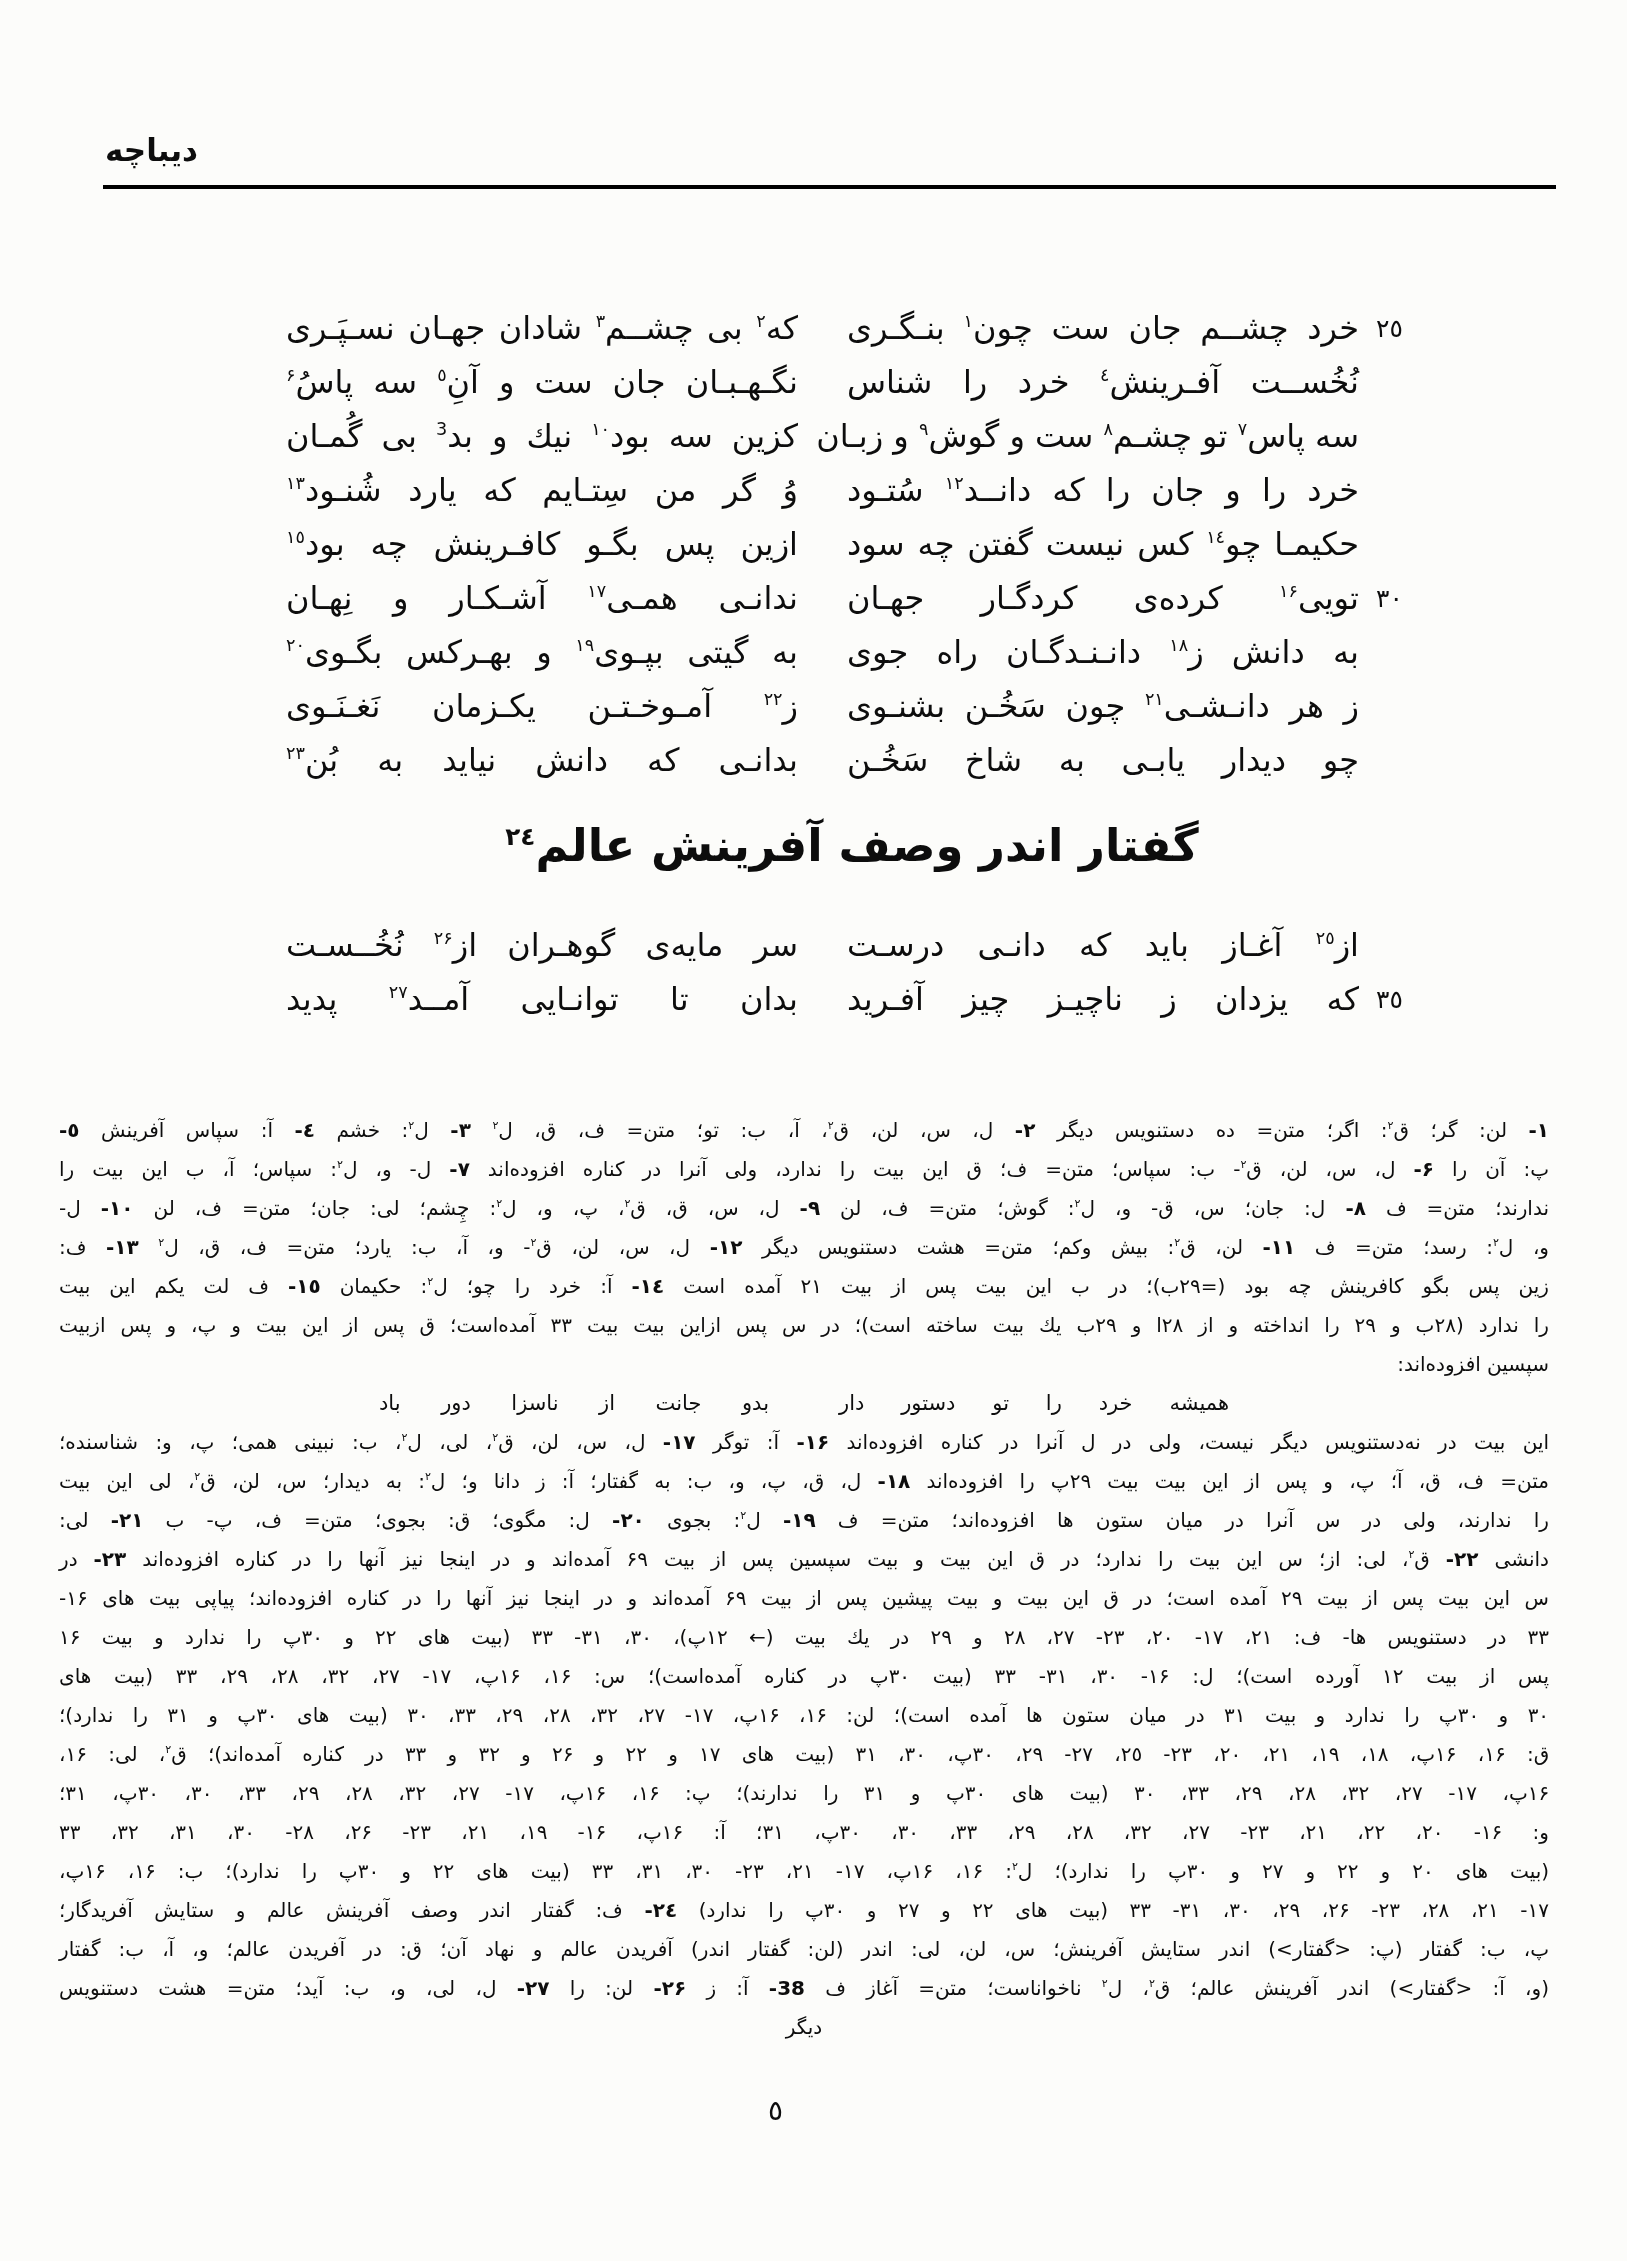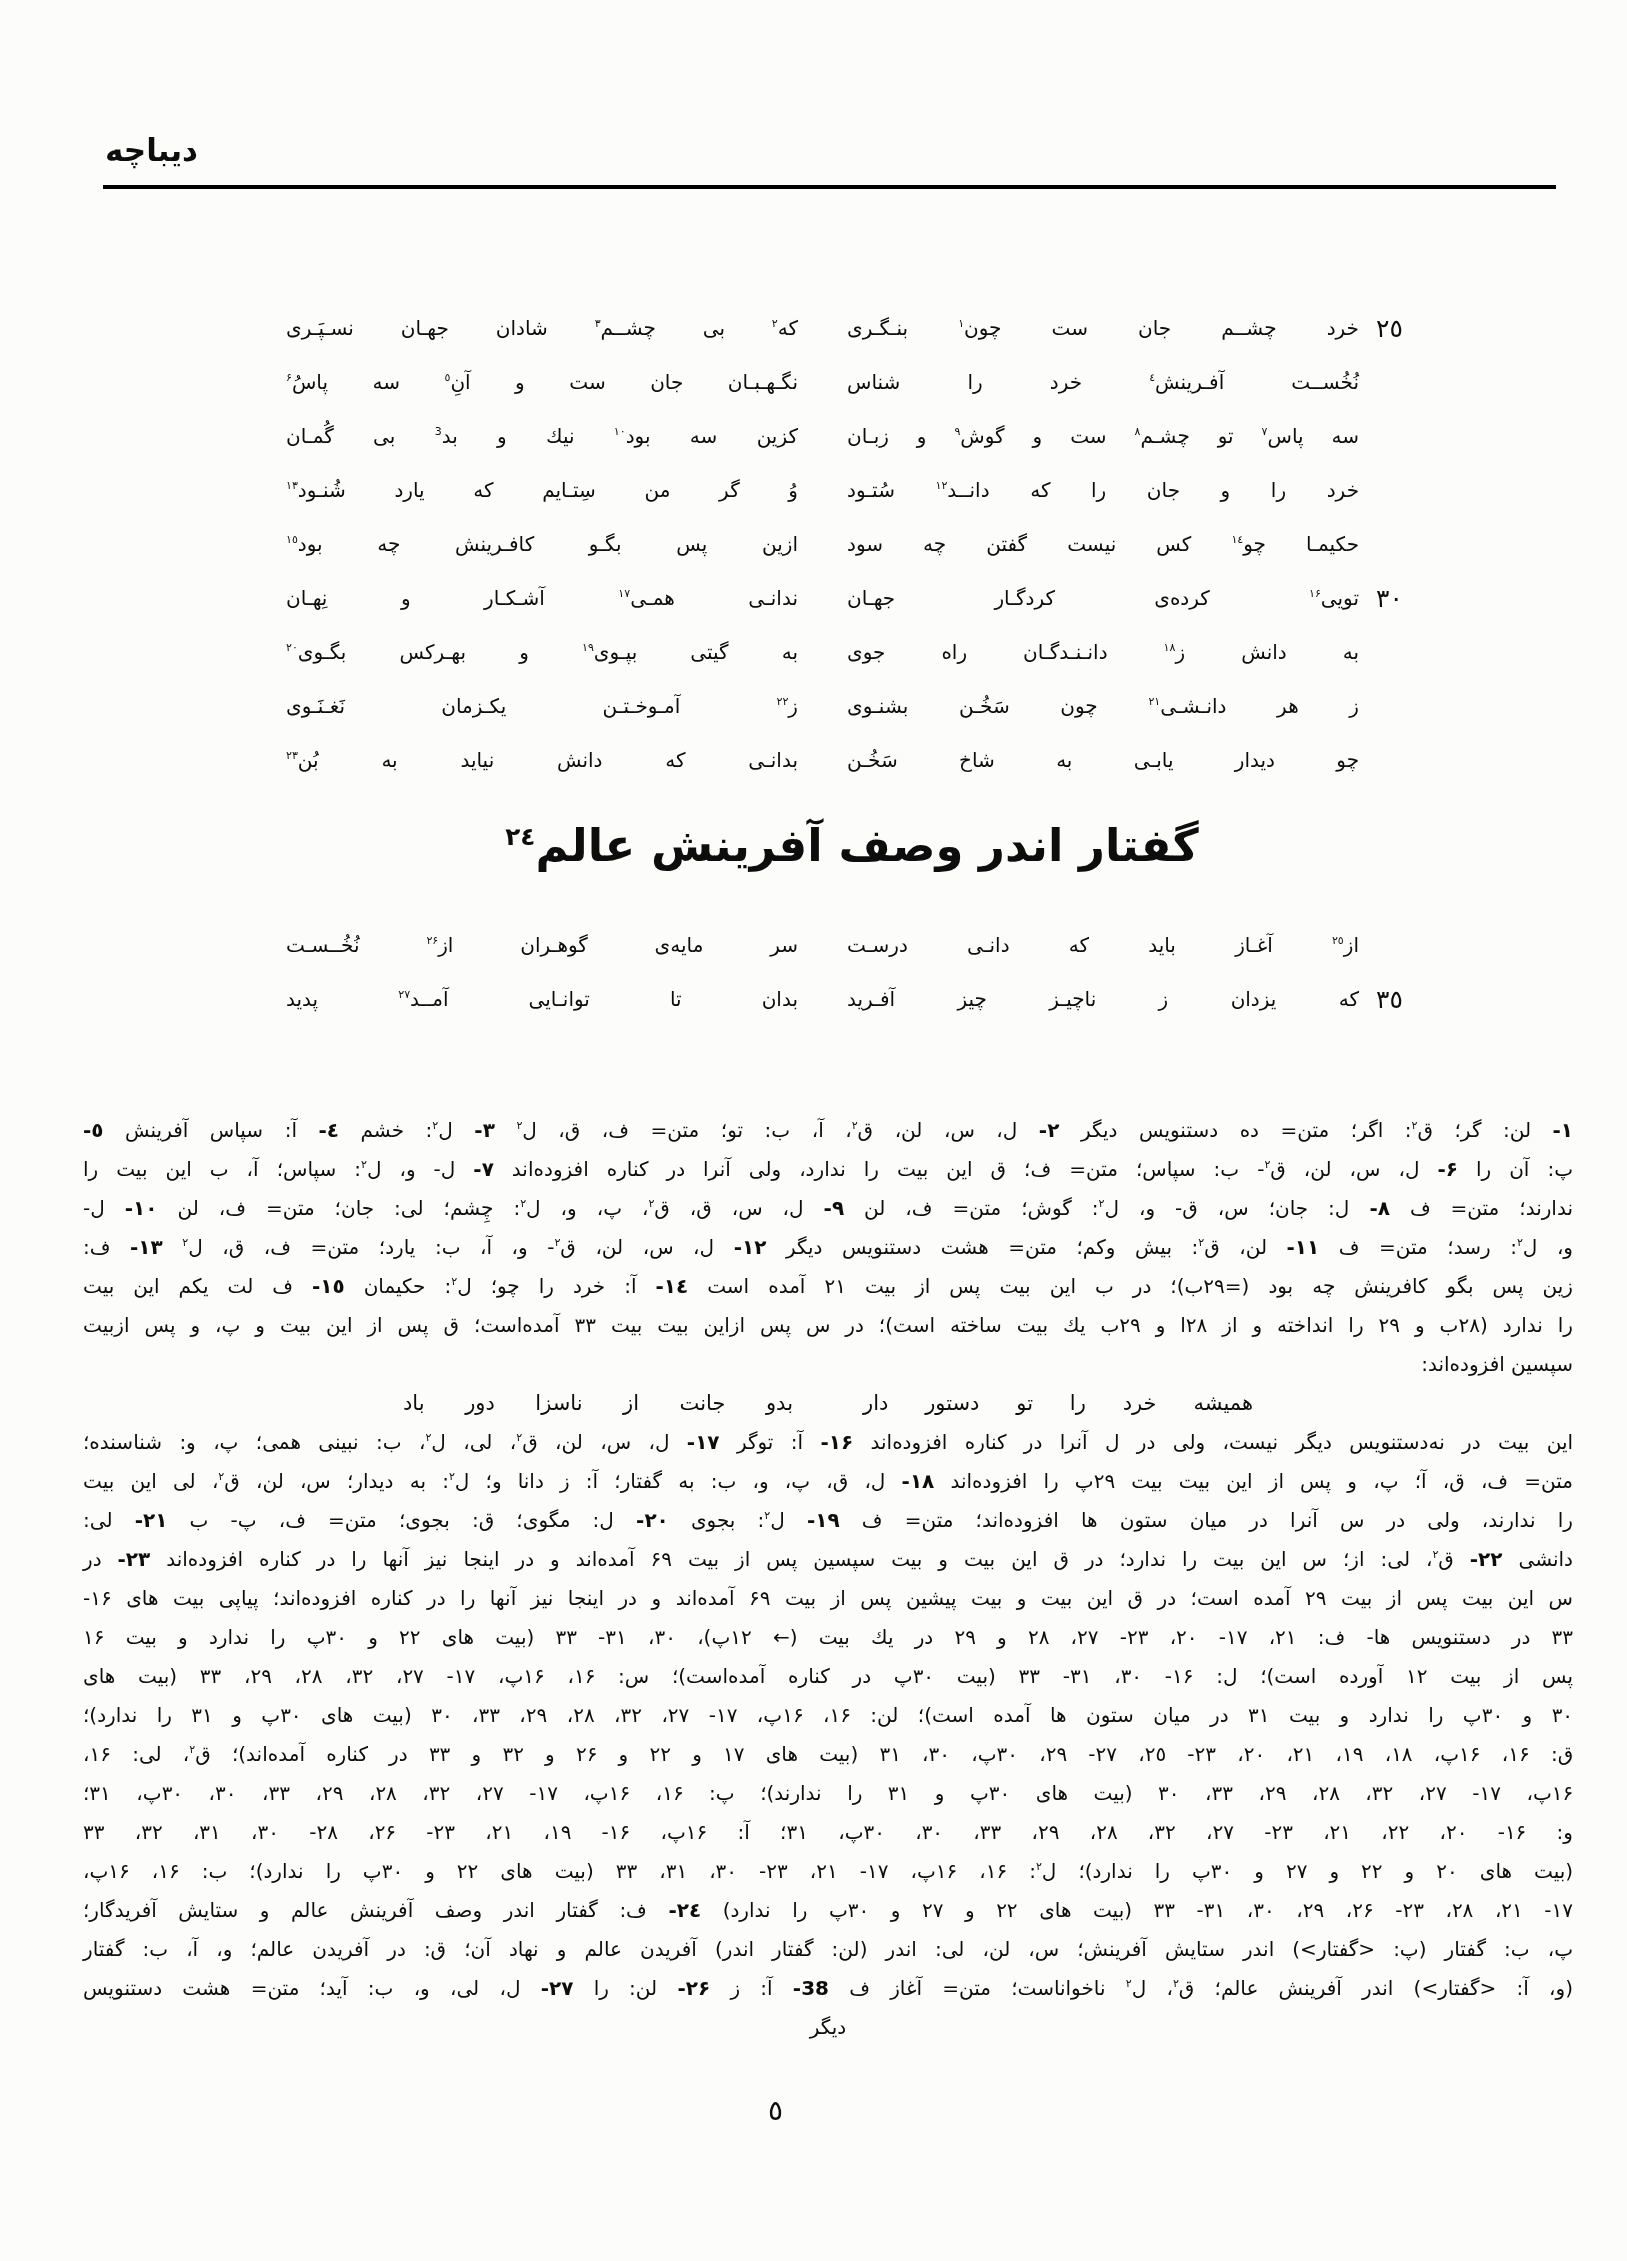--- a/index.html
+++ b/index.html
@@ -14,31 +14,31 @@
   
   .header-title{position:absolute;left:106px;top:132px;font-size:31px;font-weight:bold;text-align:right;}
   .header-rule{position:absolute;left:104px;top:185px;width:1453px;height:3.5px;background:#000;}
 
   
   .poem{position:absolute;right:207px;width:1136px;}
   #poem1{top:301px;}
   #poem2{top:918px;}
   .b-row{display:flex;direction:rtl;height:54px;align-items:center;}
   .b-num{width:61px;font-size:25px;text-align:center;flex:0 0 auto;}
-  .b-h{width:512px;font-size:20px;text-align:justify;text-align-last:justify;flex:0 0 auto;white-space:nowrap;}
+  .b-h{width:512px;font-size:32px;text-align:justify;text-align-last:justify;flex:0 0 auto;white-space:nowrap;}
   .b-h.h-right{margin-left:49px;}
 
   .section-heading{
     position:absolute;right:207px;width:1136px;top:819px;
     text-align:center;font-size:45px;font-weight:bold;
   }
 
   
   .apparatus{
-    position:absolute;left:84px;top:1111px;width:1490px;
+    position:absolute;left:60px;top:1111px;width:1490px;
     font-size:20px;line-height:39px;
   }
   .fn-line{text-align:justify;text-align-last:justify;}
   .fn-line.short{text-align:right;text-align-last:auto;}
   .fn-runover{text-align:center;}
   .fn-verse{display:flex;direction:rtl;justify-content:center;gap:70px;}
   .fn-verse span{width:390px;text-align:justify;text-align-last:justify;font-size:21px;display:inline-block;}
 
   .page-number{position:absolute;left:769px;top:2094px;font-size:28px;}
 </style>

